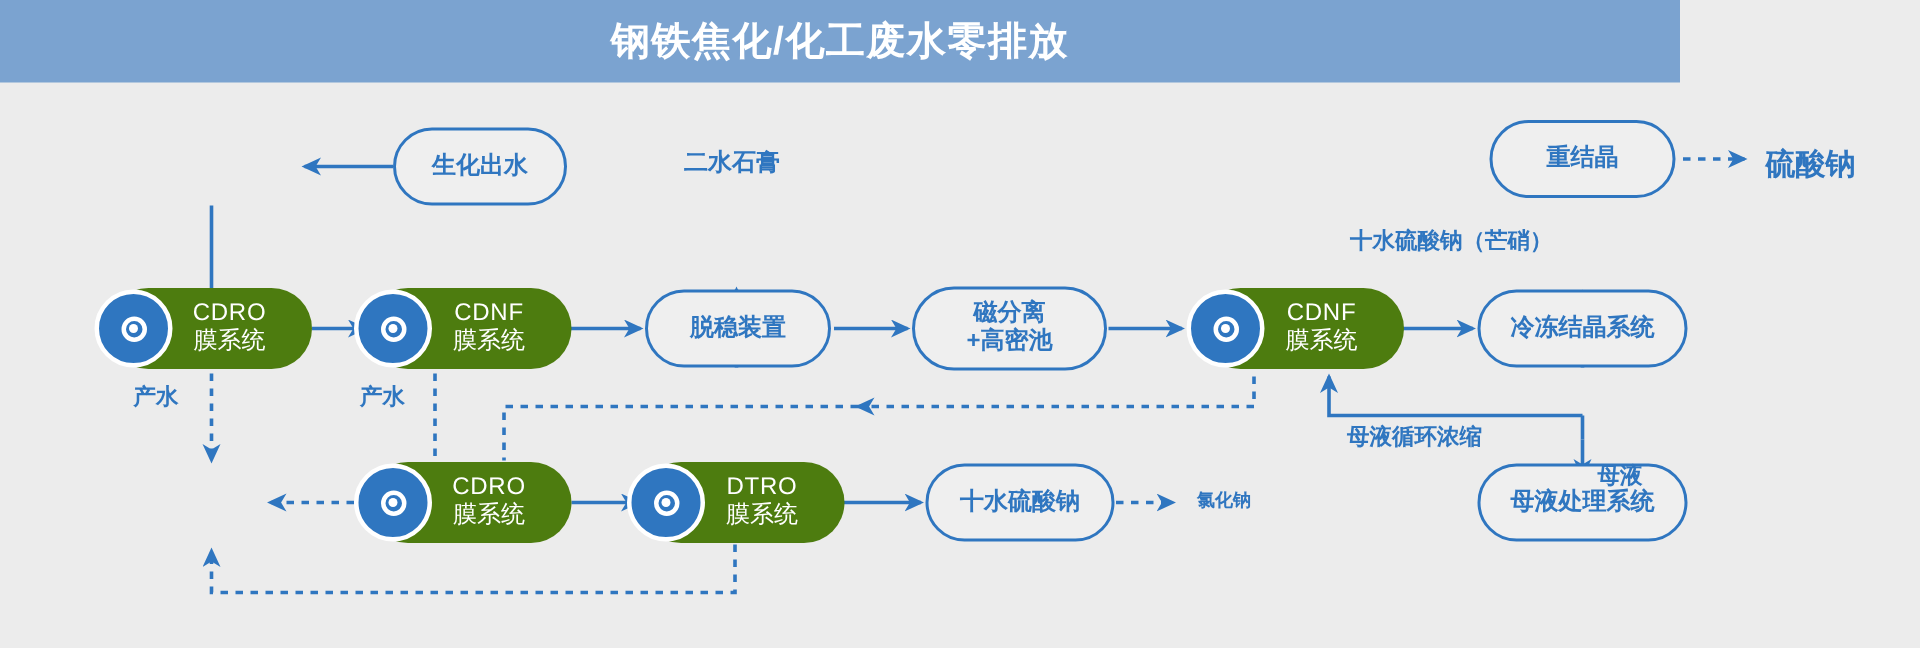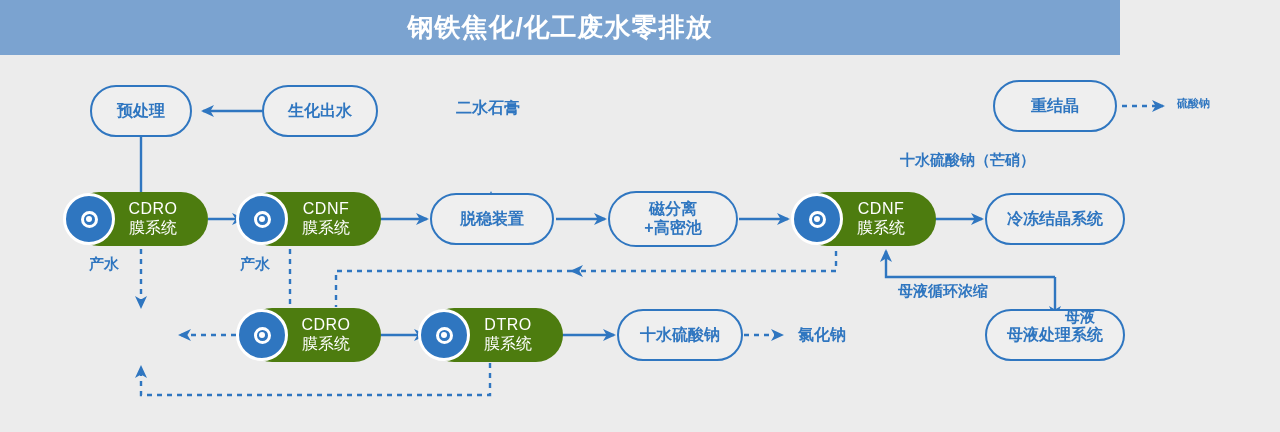--- a/index.html
+++ b/index.html
@@ -145,23 +145,20 @@
         <path d="M744,280 L782,280" stroke-dasharray="5,5" marker-end="url(#ah)"></path>
 
         <path d="M836,196 L836,216 L572,216" stroke-dasharray="5,5" marker-end="url(#ah)"></path>
         <path d="M336,216 L336,216 L336,216" stroke-dasharray="5,5"></path>
         <path d="M572,216 L336,216 L336,252" stroke-dasharray="5,5"></path>
 
         <path d="M490,308 L490,340 L141,340 L141,312" stroke-dasharray="5,5" marker-end="url(#ah)"></path>
       </g>
     </svg>
 
-    <div class="node outline" style="left:90px;top:30px;width:102px;height:52px;">
-      <span>预处理</span>
-    </div>
 
     <div class="node outline" style="left:262px;top:30px;width:116px;height:52px;">
       <span>生化出水</span>
     </div>
 
     <div class="node filled" style="left:72px;top:137px;width:136px;height:54px;">
       <span class="memb">
         <span class="ring">
           <span class="dot"></span>
         </span>
@@ -243,23 +240,23 @@
         <span class="cn">膜系统</span>
       </span>
     </div>
 
     <div class="node outline" style="left:617px;top:254px;width:126px;height:52px;">
       <span>十水硫酸钠</span>
     </div>
 
     <div class="flabel" style="left:456px;top:43px;font-size:16px;">二水石膏</div>
 
-    <div class="flabel" style="left:1177px;top:41px;font-size:11px;">硫酸钠</div>
-
-    <div class="flabel" style="left:798px;top:270px;font-size:16px;">氯化钠</div>
+    <div class="flabel" style="left:1177px;top:41px;font-size:20px;">硫酸钠</div>
+
+    <div class="flabel" style="left:798px;top:270px;font-size:12px;">氯化钠</div>
 
     <div class="flabel" style="left:89px;top:200px;">产水</div>
 
     <div class="flabel" style="left:240px;top:200px;">产水</div>
 
     <div class="flabel" style="left:900px;top:96px;">十水硫酸钠（芒硝）</div>
 
     <div class="flabel" style="left:1065px;top:253px;">母液</div>
 
     <div class="flabel" style="left:898px;top:227px;">母液循环浓缩</div>

